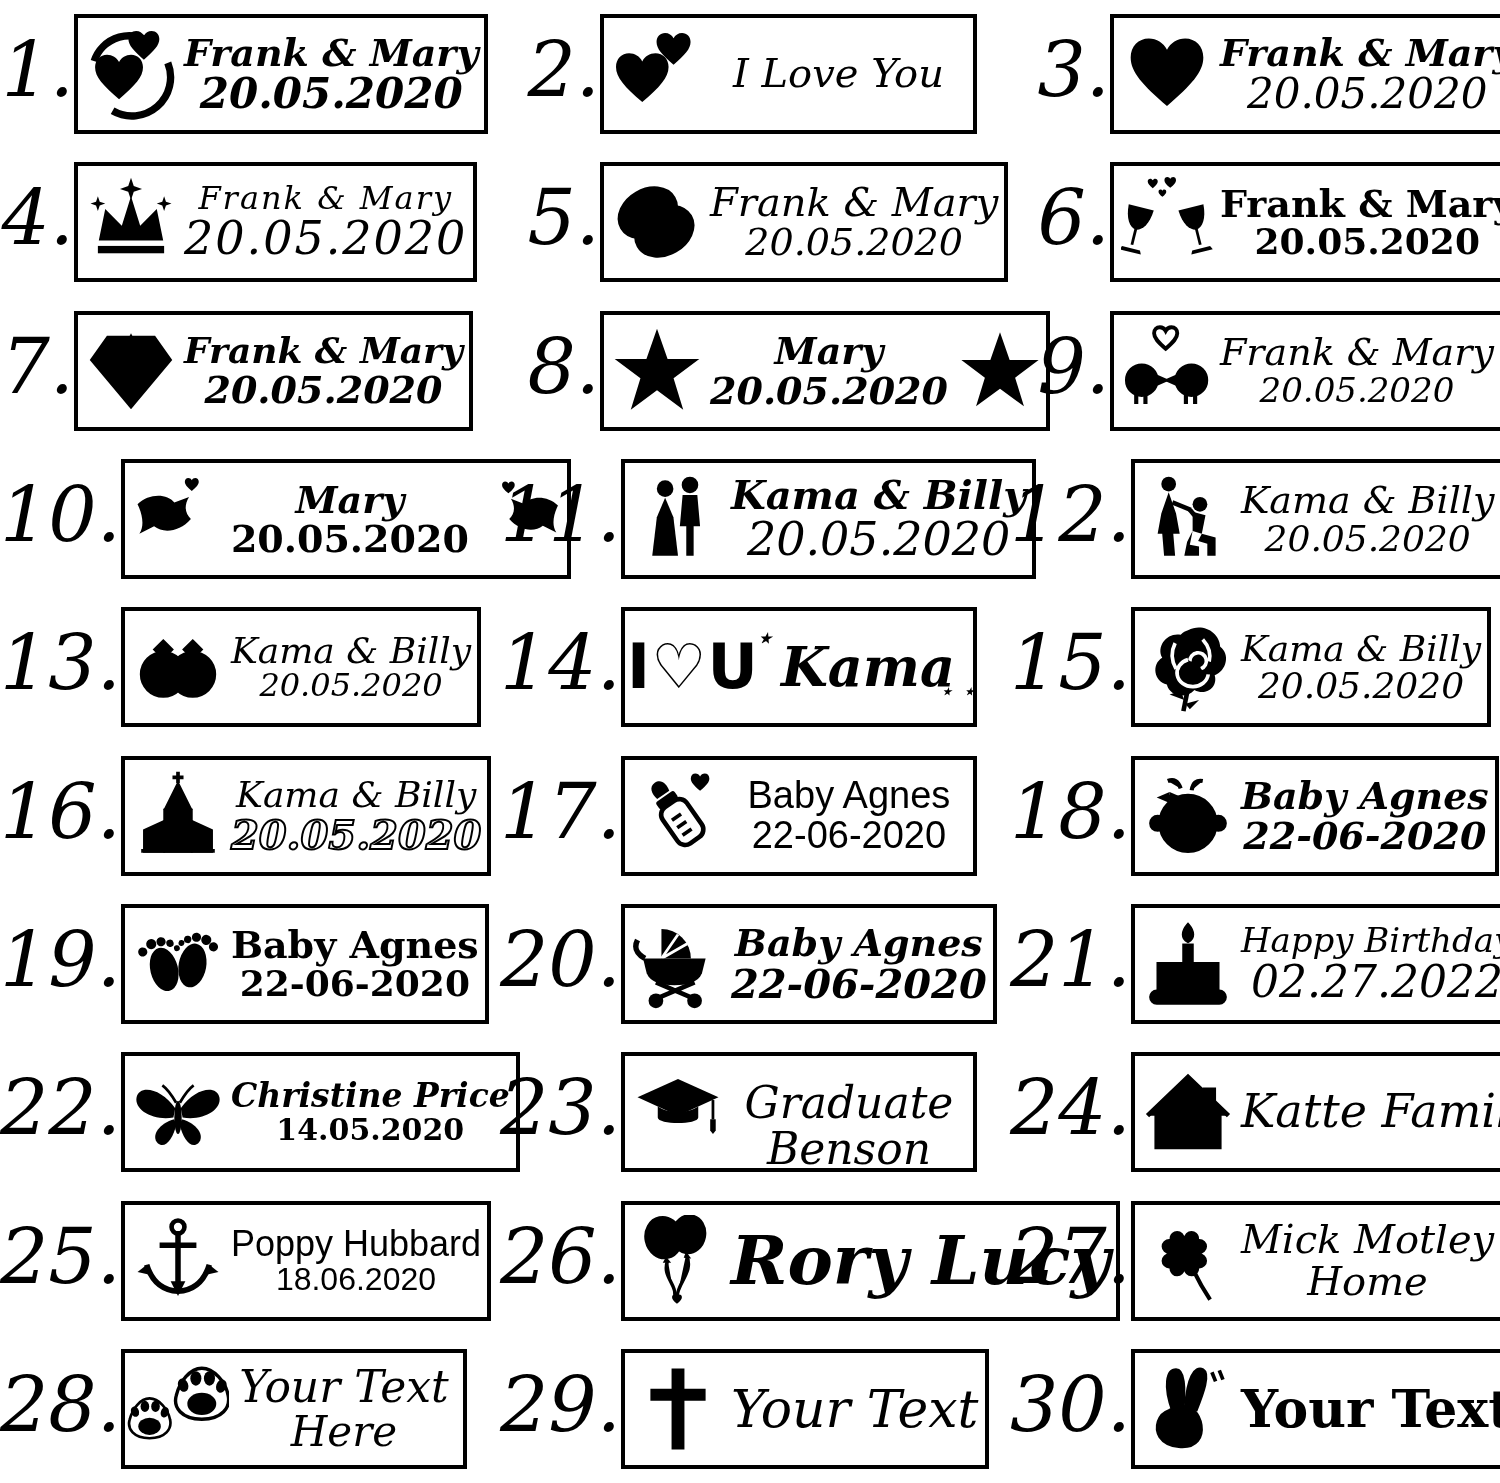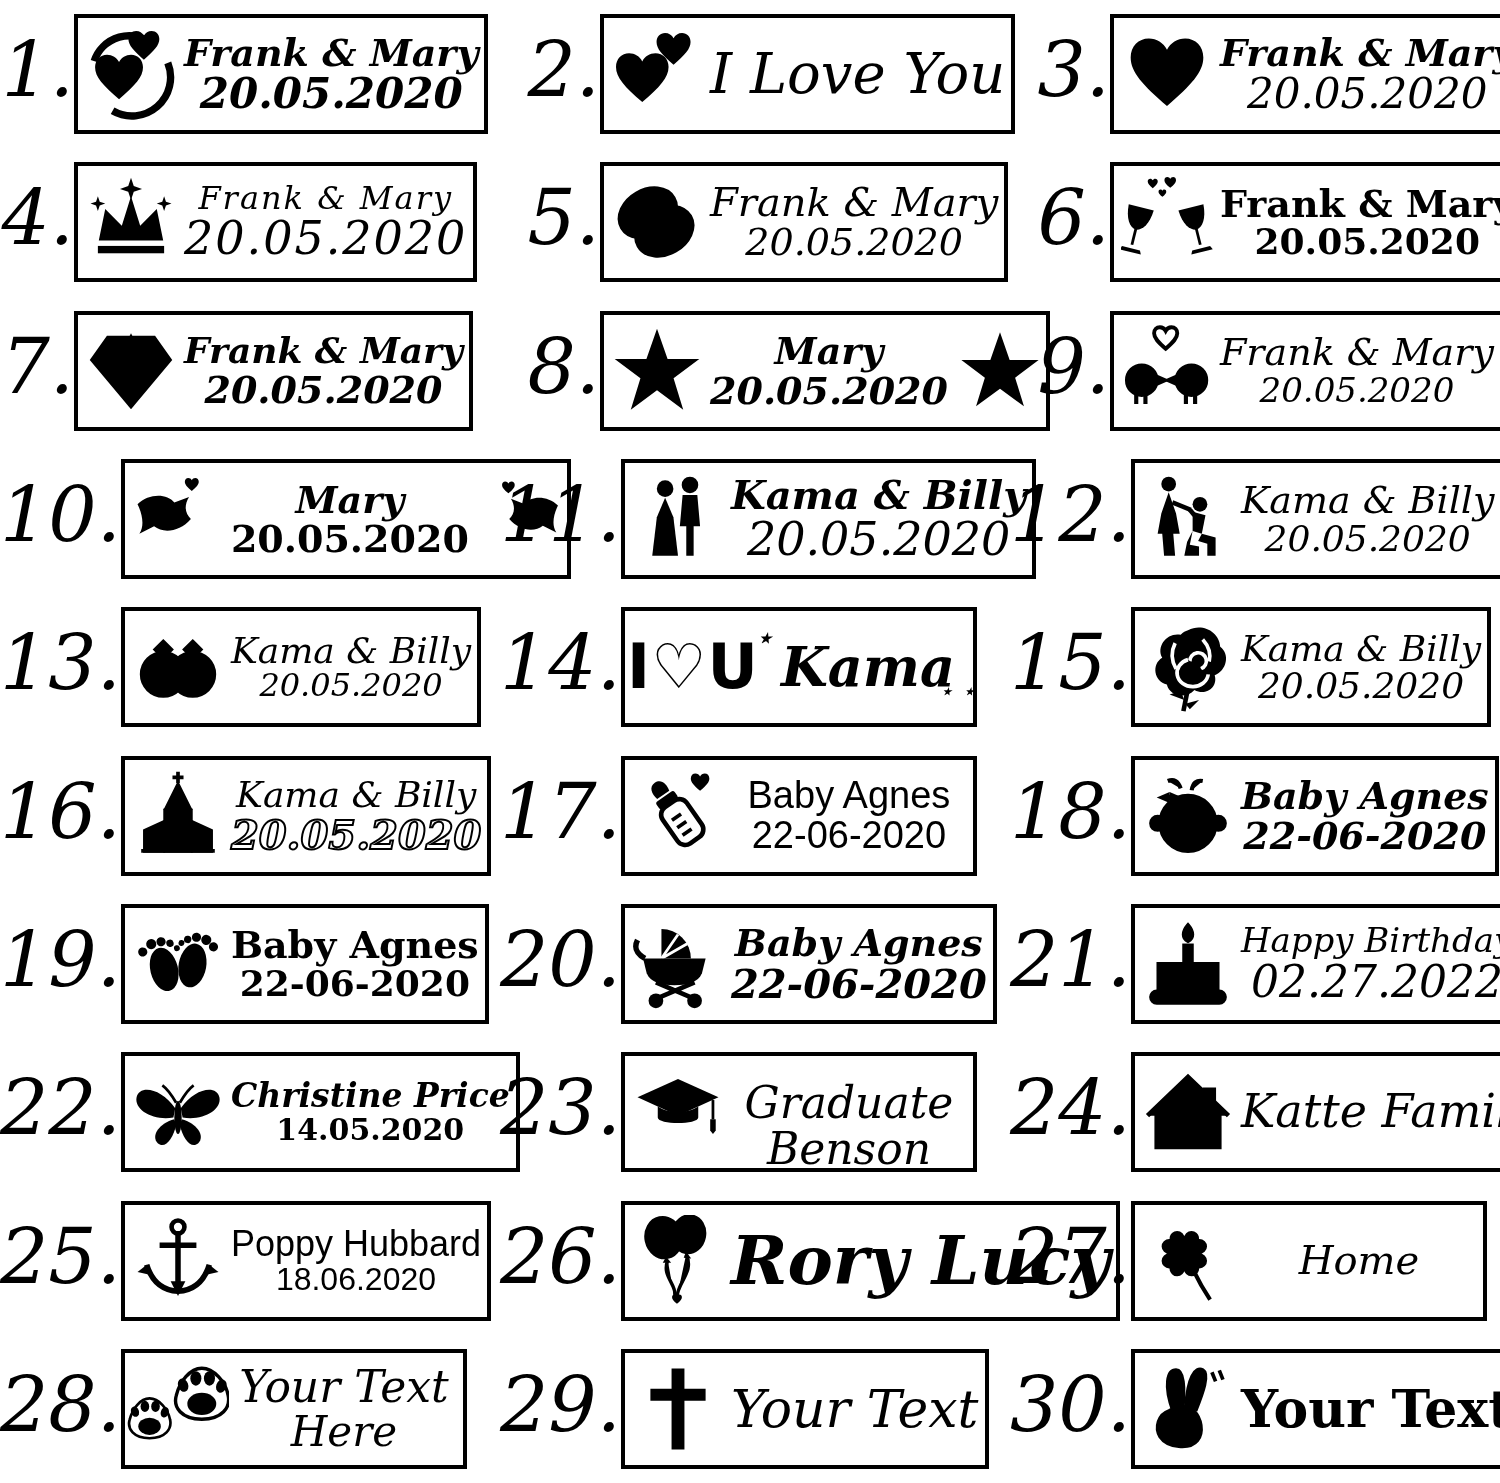--- a/index.html
+++ b/index.html
@@ -57,21 +57,21 @@
     <div class="cell">
       <div class="num">2.</div>
       <div class="box">
         <div class="icon">
           <svg viewBox="0 0 100 100" xmlns="http://www.w3.org/2000/svg">
             <path d="M50 86C22 62 8 47 8 30 8 17 17 8 29 8 38 8 46 13 50 21 54 13 62 8 71 8 83 8 92 17 92 30 92 47 78 62 50 86Z" transform="translate(0 22)scale(.68)"></path>
             <path d="M50 86C22 62 8 47 8 30 8 17 17 8 29 8 38 8 46 13 50 21 54 13 62 8 71 8 83 8 92 17 92 30 92 47 78 62 50 86Z" transform="translate(46 2)scale(.44)"></path>
           </svg>
         </div>
         <div class="text">
-          <div class="line t-script" style="font-size: 56px;">I Love You</div>
+          <div class="line t-script" style="font-size: 40px;">I Love You</div>
         </div>
       </div>
     </div>
     <div class="cell">
       <div class="num">3.</div>
       <div class="box">
         <div class="icon">
           <svg viewBox="0 0 100 100" xmlns="http://www.w3.org/2000/svg">
             <path d="M50 86C22 62 8 47 8 30 8 17 17 8 29 8 38 8 46 13 50 21 54 13 62 8 71 8 83 8 92 17 92 30 92 47 78 62 50 86Z" transform="translate(3 4)scale(.94)"></path>
           </svg>
@@ -560,20 +560,21 @@
             <g fill="none" stroke="#000" stroke-width="11">
               <path d="M50 86C22 62 8 47 8 30 8 17 17 8 29 8 38 8 46 13 50 21 54 13 62 8 71 8 83 8 92 17 92 30 92 47 78 62 50 86Z" transform="translate(46 42)rotate(45)translate(-15 -26)scale(.3)"></path>
               <path d="M50 86C22 62 8 47 8 30 8 17 17 8 29 8 38 8 46 13 50 21 54 13 62 8 71 8 83 8 92 17 92 30 92 47 78 62 50 86Z" transform="translate(46 42)rotate(135)translate(-15 -26)scale(.3)"></path>
               <path d="M50 86C22 62 8 47 8 30 8 17 17 8 29 8 38 8 46 13 50 21 54 13 62 8 71 8 83 8 92 17 92 30 92 47 78 62 50 86Z" transform="translate(46 42)rotate(225)translate(-15 -26)scale(.3)"></path>
               <path d="M50 86C22 62 8 47 8 30 8 17 17 8 29 8 38 8 46 13 50 21 54 13 62 8 71 8 83 8 92 17 92 30 92 47 78 62 50 86Z" transform="translate(46 42)rotate(315)translate(-15 -26)scale(.3)"></path>
             </g>
             <path d="M52 52Q62 74 74 92" fill="none" stroke="#000" stroke-width="4.5"></path>
           </svg>
         </div>
         <div class="text">
+          <div class="line t-script" style="font-size: 40px;">Mick Motley</div>
           <div class="line t-script" style="font-size: 40px;">Home</div>
         </div>
       </div>
     </div>
     <div class="cell">
       <div class="num">28.</div>
       <div class="box">
         <div class="icon">
           <svg viewBox="0 0 120 100" xmlns="http://www.w3.org/2000/svg">
             <g transform="translate(0 36)scale(.78)">

